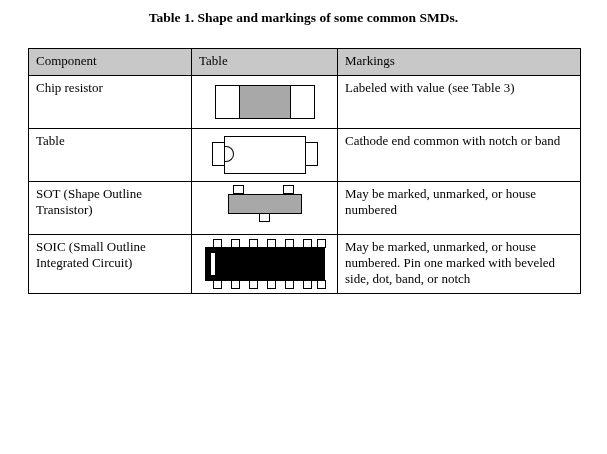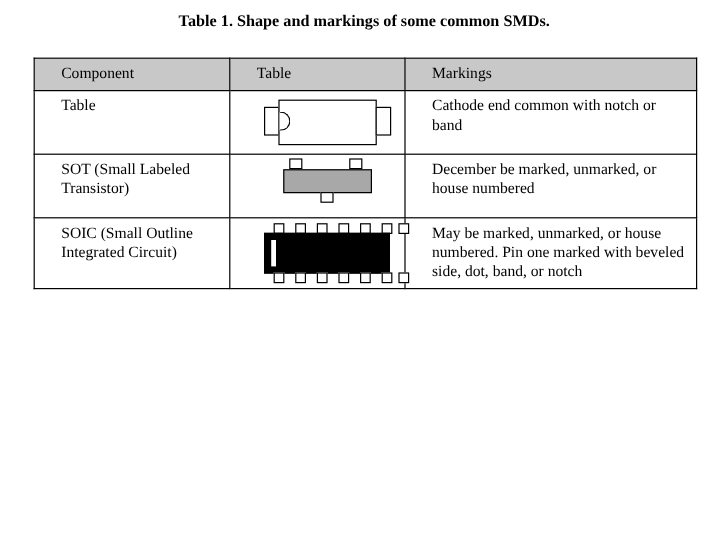--- a/index.html
+++ b/index.html
@@ -33,21 +33,21 @@
     position: absolute;
     top: 48px;
     left: 28px;
     width: 552px;
     border-collapse: collapse;
     table-layout: fixed;
   }
   table.smd td, table.smd th {
     border: 1px solid #000000;
     vertical-align: top;
-    padding: 4px 6px 4px 22px;
+    padding: 4px 6px 4px 7px;
     font-size: 13px;
     font-family: "Liberation Serif", serif;
     font-weight: normal;
     text-align: left;
     line-height: 1.22;
   }
   thead th {
     background: #c8c8c8;
     font-weight: bold;
     height: 18px;
@@ -218,51 +218,62 @@
     </colgroup>
     <thead>
       <tr>
         <th>Component</th>
         <th>Table</th>
         <th>Markings</th>
       </tr>
     </thead>
     <tbody>
 
+      <tr>
+        <td>Chip resistor</td>
+        <td class="shape-cell">
+          <div class="shape-wrap">
+            <div class="chip res">
+              <div class="band"></div>
+            </div>
+          </div>
+        </td>
+        <td>Labeled with value (see Table 3)</td>
+      </tr>
 
 
 
       <tr>
         <td>Table</td>
         <td class="shape-cell">
           <div class="shape-wrap">
             <div class="pol">
               <div class="tab left"></div>
               <div class="body"></div>
               <div class="notch"></div>
               <div class="tab right"></div>
             </div>
           </div>
         </td>
         <td>Cathode end common with notch or band</td>
       </tr>
 
       <tr>
-        <td>SOT (Small Labeled Transistor)</td>
+        <td>SOT (Shape Outline Transistor)</td>
         <td class="shape-cell">
           <div class="shape-wrap">
             <div class="sot">
               <div class="pin top p1"></div>
               <div class="pin top p2"></div>
               <div class="body"></div>
               <div class="pin bot p3"></div>
             </div>
           </div>
         </td>
-        <td>December be marked, unmarked, or house numbered</td>
+        <td>May be marked, unmarked, or house numbered</td>
       </tr>
 
       <tr>
         <td>SOIC (Small Outline Integrated Circuit)</td>
         <td class="shape-cell">
           <div class="shape-wrap">
             <div class="soic">
               <div class="pin top" style="left:14px"></div>
               <div class="pin top" style="left:32px"></div>
               <div class="pin top" style="left:50px"></div>

